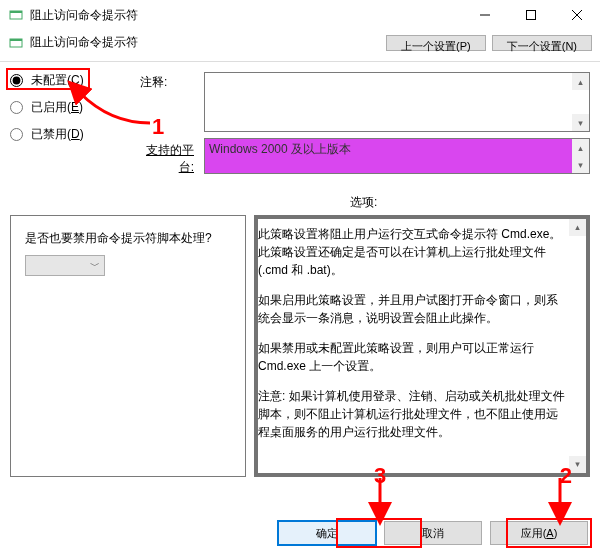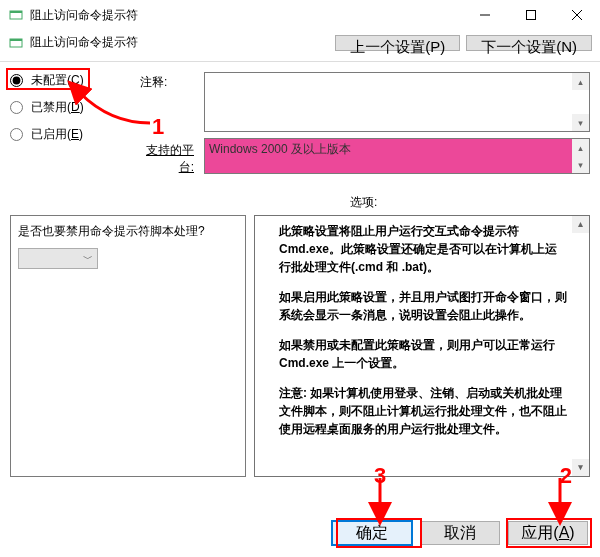--- a/index.html
+++ b/index.html
@@ -43,21 +43,21 @@
   .header-row .icon {
     width:16px;height:16px;
     display:flex;align-items:center;justify-content:center;
   }
   .header-row .label { flex:1; }
   .header-row .navbtn {
     height: 16px;
     padding: 0 14px;
     border: 1px solid #adadad;
     background: #e1e1e1;
-    font-size: 15px;
+    font-size: 11px;
     line-height: 21px;
     cursor: pointer;
   }
   .divider { height:1px; background:#ddd; margin: 2px 0 6px 0; }
   .body {
     padding: 4px 10px 0 10px;
   }
   .toprow {
     display: flex;
     gap: 10px;
@@ -104,77 +104,76 @@
   .scroll-up, .scroll-down {
     position:absolute; right:0; width:17px; height:17px;
     background:#f0f0f0;
     display:flex;align-items:center;justify-content:center;
     font-size:9px;color:#666;
   }
   .scroll-up{top:0;} .scroll-down{bottom:0;}
   .platform-box {
     height: 36px;
     border: 1px solid #7a7a7a;
-    background: #ec4899;
+    background: #d946ef;
     position: relative;
     padding: 2px 20px 2px 4px;
     color:#333;
   }
   .section-labels {
     display:flex;
     margin-top: 18px;
     padding: 0 0 4px 0;
     justify-content: flex-end;
   }
   .section-labels .left { width: 240px; }
   .section-labels .right { flex:1; }
   .lowerrow {
     display:flex;
     gap: 8px;
     height: 262px;
   }
   .options-panel {
     width: 236px;
     border: 1px solid #7a7a7a;
-    padding: 7px;
+    padding: 14px;
   }
   .options-panel .q { margin-bottom: 8px; }
   .dropdown {
     width: 80px;
     height: 21px;
     border: 1px solid #adadad;
     background: #e6e6e6;
     display:flex;
     align-items:center;
     justify-content:flex-end;
     padding-right:4px;
     font-size:10px;color:#555;
   }
   .help-panel {
     flex:1;
-    border: 1px solid #737373;
-    padding: 6px 20px 6px 24px;
+    border: 4px solid #737373;
+    padding: 6px 20px 6px 0;
     position: relative;
     line-height: 1.5;
     overflow:hidden;
-    font-weight:bold;
   }
   .help-panel p { margin: 0 0 12px 0; }
   .bottom-btns {
     position:absolute;
     right: 12px;
     bottom: 12px;
     display:flex;
     gap: 8px;
   }
   .btn {
-    width: 80px; height: 24px;
+    width: 98px; height: 24px;
     border: 1px solid #adadad;
     background: #e1e1e1;
-    font-size: 16px;
+    font-size: 11px;
     cursor:pointer;
     display:flex;align-items:center;justify-content:center;
   }
   .btn.ok { outline: 2px solid #0078d7; outline-offset:-1px; background:#e5f1fb;}
   
   .ann-num { position:absolute; color:#ff0000; font-size:22px; font-weight:bold; pointer-events:none;}
   .ann-1 { left: 152px; top: 114px; }
   .ann-2 { right: 28px; bottom: 68px; }
   .ann-3 { left: 374px; bottom: 68px; }
   .arrow { position:absolute; pointer-events:none;}
@@ -229,25 +228,25 @@
   <div class="toprow">
 
     <div class="radios">
       <div class="radio">
         <div class="highlight-box"></div>
         <input type="radio" name="st" checked="" style="">
         <label><span>未配置(</span><span class="underline">C</span><span>)</span></label>
       </div>
       <div class="radio">
         <input type="radio" name="st" style="">
-        <label><span>已禁用(</span><span class="underline">D</span><span>)</span></label>
+        <label><span>已启用(</span><span class="underline">E</span><span>)</span></label>
       </div>
       <div class="radio">
         <input type="radio" name="st" style="">
-        <label><span>已启用(</span><span class="underline">E</span><span>)</span></label>
+        <label><span>已禁用(</span><span class="underline">D</span><span>)</span></label>
       </div>
     </div>
 
     <div class="labels-col">
       <div class="lbl1">注释:</div>
       <div class="lbl2">支持的平台:</div>
     </div>
 
     <div class="fields-col">
       <div class="textarea-box">

